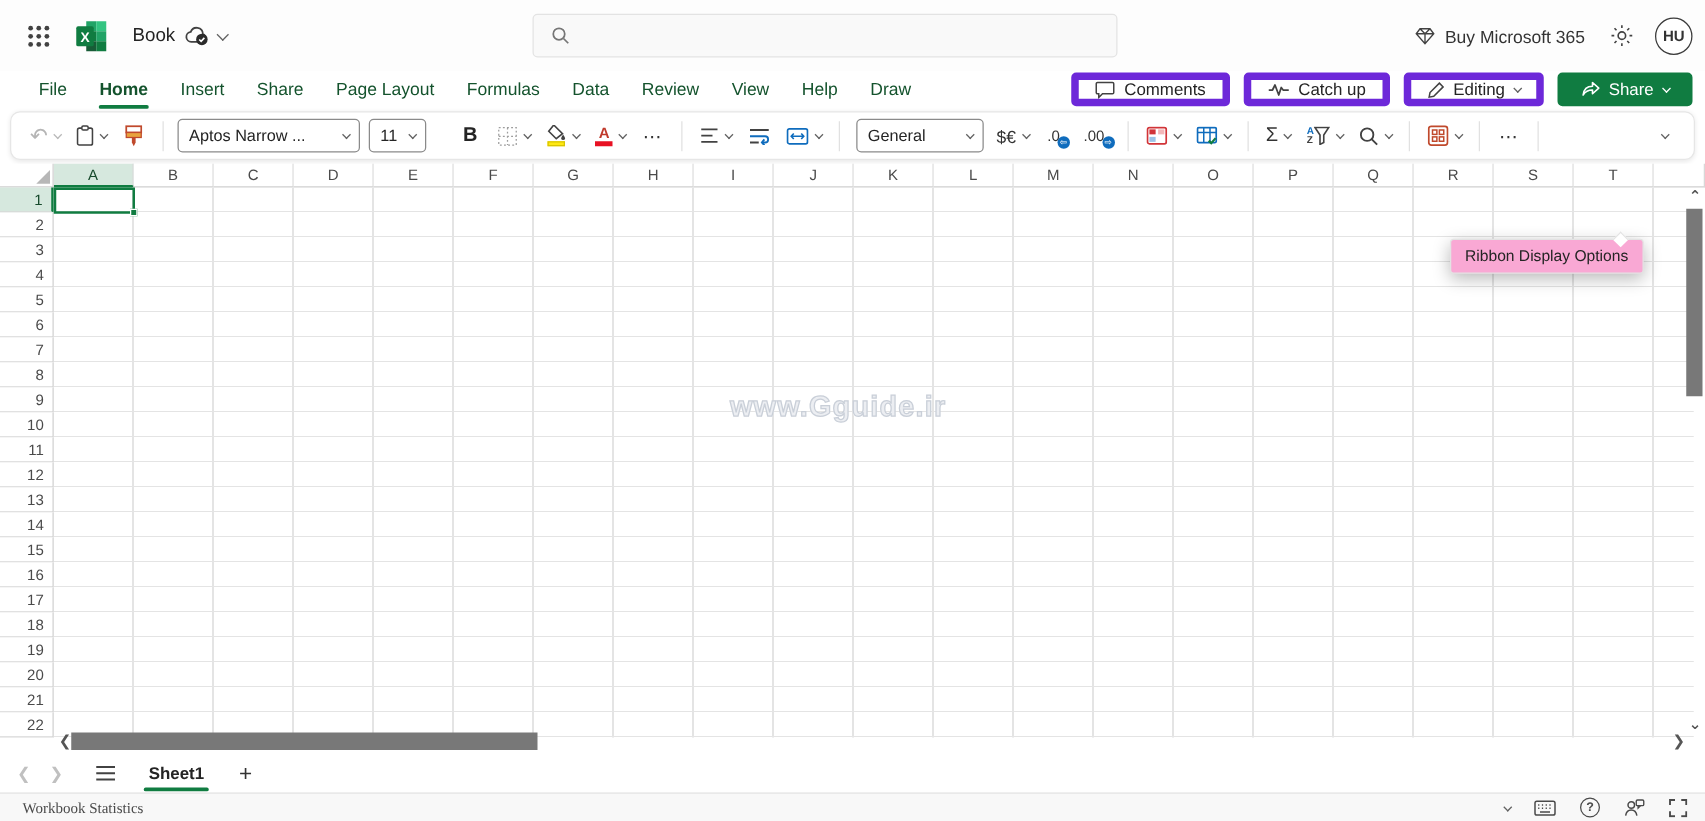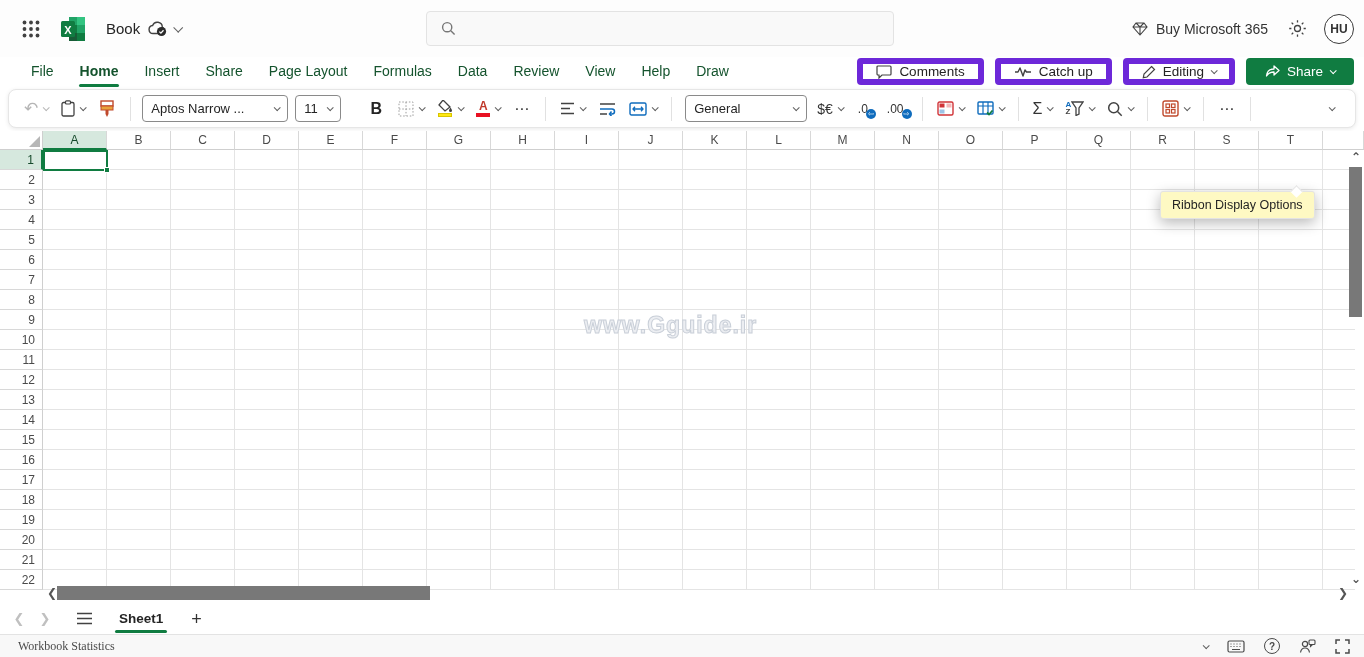--- a/index.html
+++ b/index.html
@@ -34,21 +34,21 @@
   .pillbtn.green { background:#107C41; border-color:#107C41; color:#fff; }
   .pillbtn.green .chev { border-color:#fff; }
 
   
   #ribbon { position:absolute; left:8px; top:89px; width:1348px; height:39px; background:#fff; border:1px solid #e6e6e6; border-radius:8px; box-shadow:0 1px 4px rgba(0,0,0,.09); display:flex; align-items:center; padding:0 12px; gap:7px; }
   .rbtn { height:28px; min-width:24px; display:flex; align-items:center; justify-content:center; gap:5px; border-radius:4px; cursor:pointer; padding:0 3px; }
   .rsep { width:1px; height:24px; background:#e1e1e1; margin:0 4px; flex:none; }
   .combo { height:27px; border:1px solid #8a8a8a; border-radius:4px; display:flex; align-items:center; justify-content:space-between; padding:0 8px; font-size:13px; color:#242424; cursor:pointer; background:#fff; }
   #fontcombo { width:146px; }
   #sizecombo { width:46px; }
-  #numcombo { width:122px; margin-left:2px; }
+  #numcombo { width:102px; margin-left:2px; }
   .gly { font-size:14px; color:#333; }
   .undershade { display:inline-flex; flex-direction:column; align-items:center; line-height:1; }
   .undershade .bar { width:14px; height:4px; margin-top:1px; }
   .dec { font-size:12px; color:#333; position:relative; padding-right:4px; }
   .dec .dot { position:absolute; right:-4px; bottom:-3px; width:10px; height:10px; border-radius:50%; background:#0F6CBD; color:#fff; font-size:7px; display:flex; align-items:center; justify-content:center; }
   #ribbon-collapse { margin-left:auto; }
 
   
   #colheaders { position:absolute; left:0; top:131px; height:19px; display:flex; }
   #corner { width:43px; height:19px; border-right:1px solid #cfcfcf; border-bottom:1px solid #cfcfcf; background:#fff; position:relative; }
@@ -64,21 +64,21 @@
       repeating-linear-gradient(to right, transparent 0 63px, #e4e4e4 63px 64px),
       repeating-linear-gradient(to bottom, transparent 0 19px, #e4e4e4 19px 20px); }
   #selcell { position:absolute; left:43px; top:150px; width:65px; height:21px; border:2px solid #107C41; background:transparent; }
   #selcell .handle { position:absolute; right:-4px; bottom:-4px; width:6px; height:6px; background:#107C41; border:1px solid #fff; }
 
   
   #watermark { position:absolute; left:584px; top:312px; font-size:23px; font-weight:bold; letter-spacing:1px;
     color:#eceef2; -webkit-text-stroke:1px #c9cfd8; text-shadow:0 1px 0 #fff; user-select:none; }
 
   
-  #tooltip { position:absolute; left:1160px; top:191px; background:#fef9c3; border:1px solid #e3e3e3; border-radius:3px;
+  #tooltip { position:absolute; left:1160px; top:191px; background:#f9a8d4; border:1px solid #e3e3e3; border-radius:3px;
     box-shadow:0 4px 14px rgba(0,0,0,.28); padding:6px 11px; font-size:12.5px; color:#242424; white-space:nowrap; z-index:9; }
   #tooltip .arrow { position:absolute; right:13px; top:-5px; width:9px; height:9px; background:#fff; border-left:1px solid #e3e3e3; border-top:1px solid #e3e3e3; transform:rotate(45deg); }
 
   
   #vscroll { position:absolute; right:1px; top:150px; width:14px; height:440px; }
   #vthumb { position:absolute; left:0; top:17px; width:13px; height:150px; background:#787878; }
   .scrollchev { position:absolute; font-size:12px; color:#555; font-weight:bold; }
   #hscroll-thumb { position:absolute; left:57px; top:586px; width:373px; height:14px; background:#787878; }
 
   

